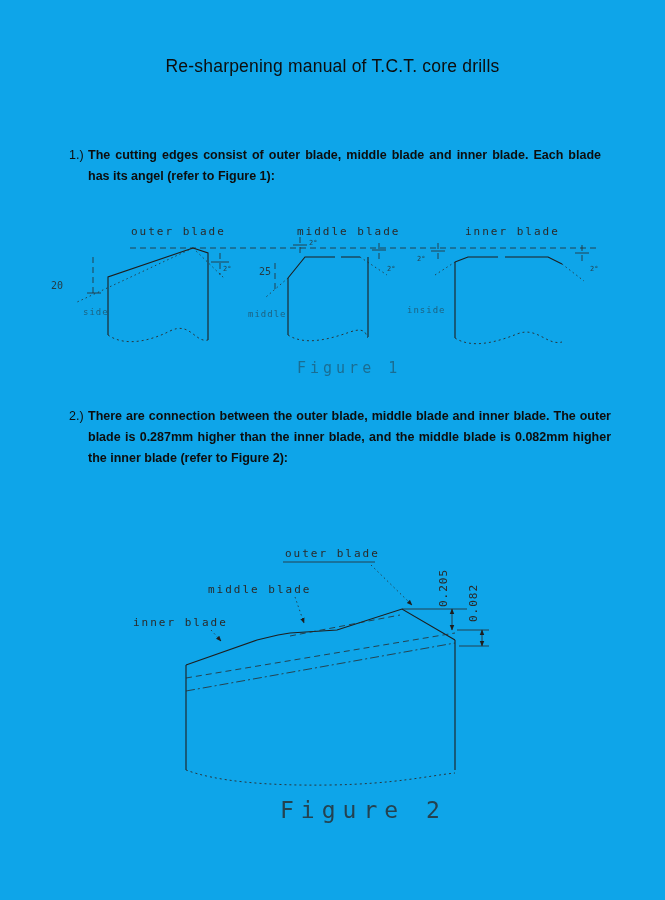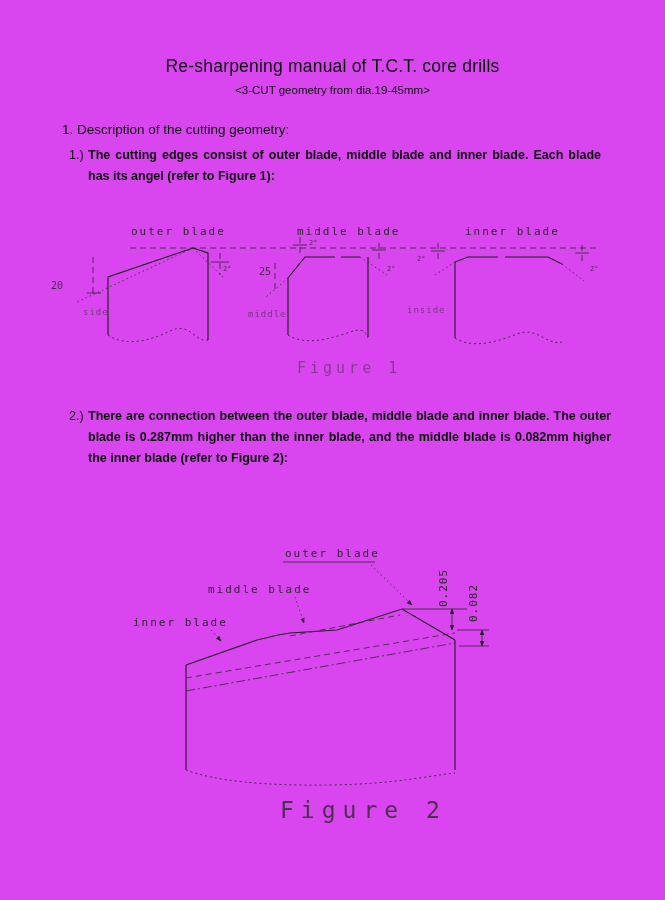--- a/index.html
+++ b/index.html
@@ -1,17 +1,17 @@
 <!DOCTYPE html>
 <html><head>
 <meta charset="utf-8">
 <style>
   html,body{margin:0;padding:0;background:#888;}
   .page{
-    position:relative;width:665px;height:900px;background:#d946ef;
+    position:relative;width:665px;height:900px;background:#0ea5e9;
     margin:0 auto;overflow:hidden;
     font-family:"Liberation Sans",sans-serif;color:#111;
   }
   .title{
     position:absolute;top:56px;left:0;width:100%;text-align:center;
     font-size:17.5px;letter-spacing:.2px;color:#0d0d0d;
   }
   .subtitle{
     position:absolute;top:84px;left:0;width:100%;text-align:center;
     font-size:11.5px;color:#0d0d0d;
@@ -42,22 +42,20 @@
   .dot{stroke-dasharray:1.5,3;}
   .dashdot{stroke-dasharray:9,3,2,3;}
   .wavy{stroke-dasharray:2,3;stroke-width:.9;}
 </style>
 </head>
 <body>
 
 <div class="page">
 
   <div class="title">Re-sharpening manual of T.C.T. core drills</div>
-  <div class="subtitle">&lt;3-CUT geometry from dia.19-45mm&gt;</div>
-  <div class="heading">1. Description of the cutting geometry:</div>
 
   <div class="item item1">
     <span class="marker">1.)</span>
     <div class="body">The cutting edges consist of outer blade, middle blade and inner blade. Each blade has its angel (refer to Figure 1):</div>
   </div>
 
   <svg style="left:35px;top:205px;" width="595" height="185" viewBox="0 0 595 185">
     <defs>
       <marker id="arw" viewBox="0 0 10 10" refX="9" refY="5" markerWidth="7" markerHeight="7" orient="auto-start-reverse">
         <path d="M0,1 L10,5 L0,9 z" fill="#1e1e1e"></path>

